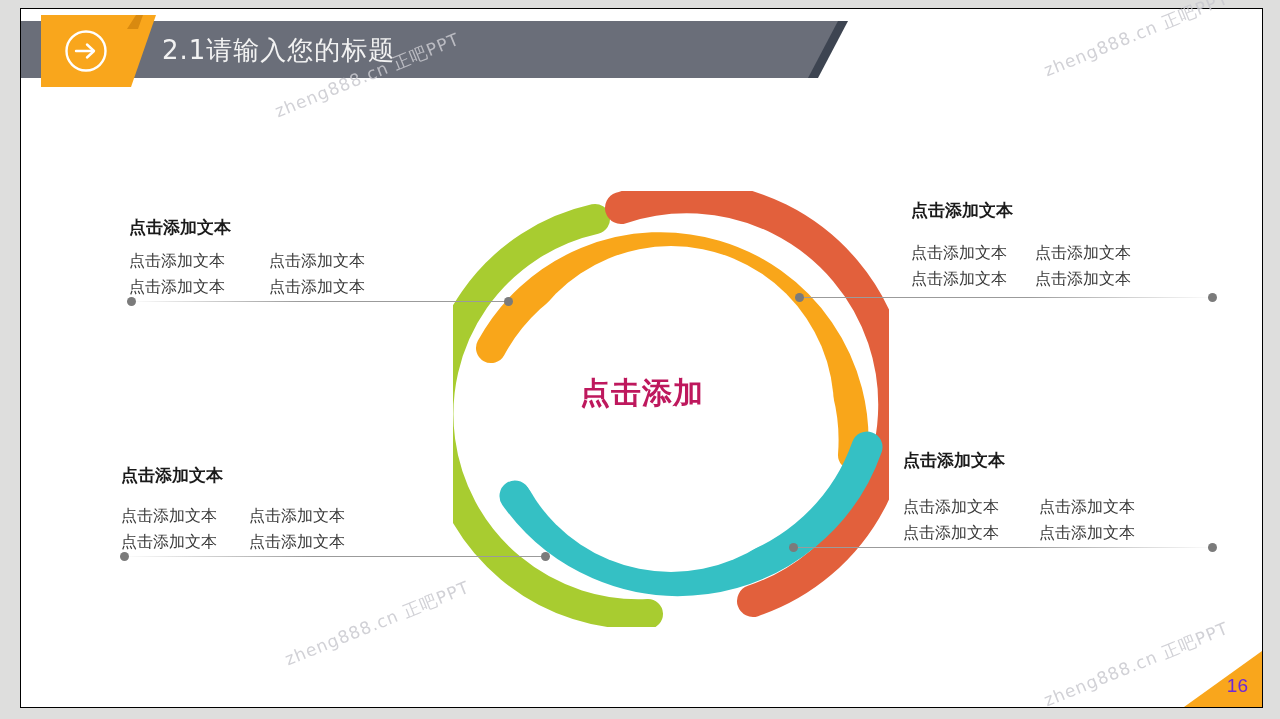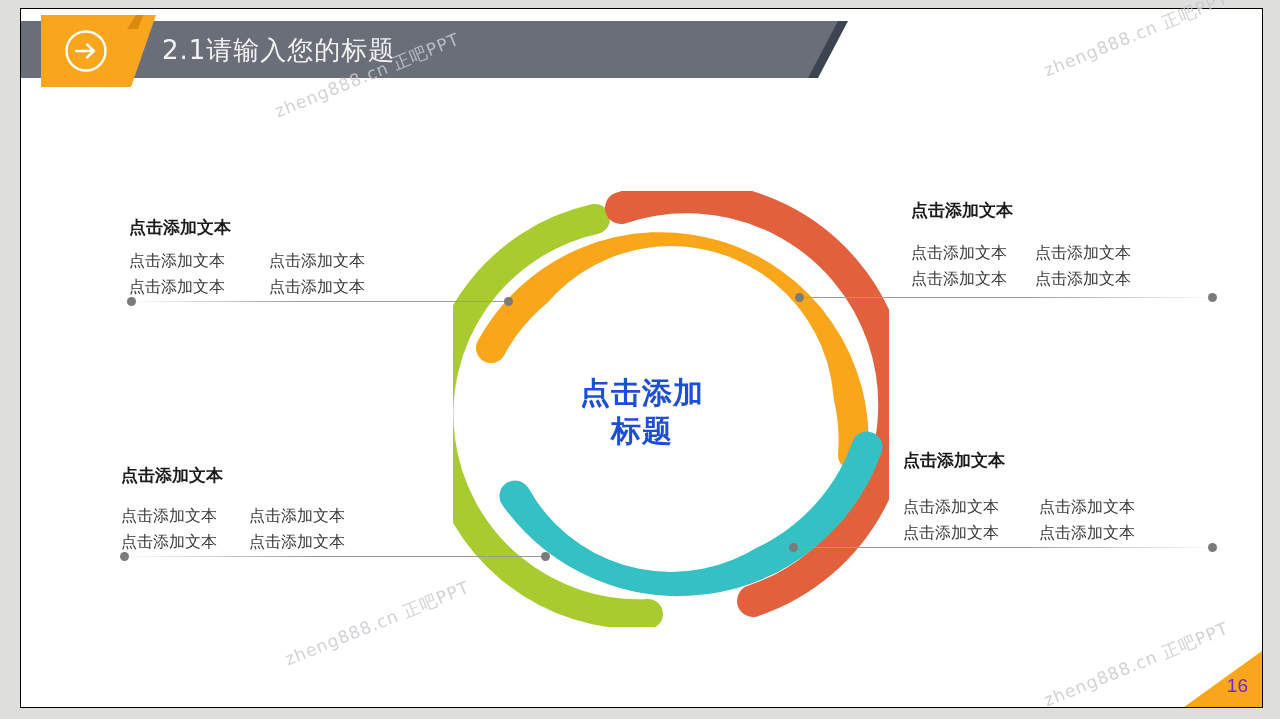--- a/index.html
+++ b/index.html
@@ -96,21 +96,21 @@
   }
   .ring-center-title {
     position: absolute;
     left: 432px;
     top: 365px;
     width: 378px;
     text-align: center;
     font-size: 30px;
     font-weight: bold;
     line-height: 1.25;
-    color: #1d4ed8;
+    color: #be185d;
     font-family: "DejaVu Sans", "Liberation Sans", sans-serif;
     letter-spacing: 1px;
   }
 
   
   .text-block { position: absolute; }
   .tb-heading {
     font-size: 17px;
     font-weight: bold;
     color: #1a1a1a;
@@ -256,21 +256,20 @@
         <g>
           <path d="M 414 256
                    A 200 200 0 0 1 62 305" fill="none" stroke="#35c0c4" stroke-width="31" stroke-linecap="round"></path>
         </g>
 
         <circle cx="218" cy="218" r="163" fill="#ffffff"></circle>
       </svg>
     </div>
     <div class="ring-center-title">
       <div>点击添加</div>
-      <div>标题</div>
     </div>
 
     <div class="connector conn-tl">
       <div class="line solidfade"></div>
       <div class="dot d1"></div>
       <div class="dot d2"></div>
     </div>
     <div class="connector conn-bl">
       <div class="line solidfade"></div>
       <div class="dot d1"></div>

